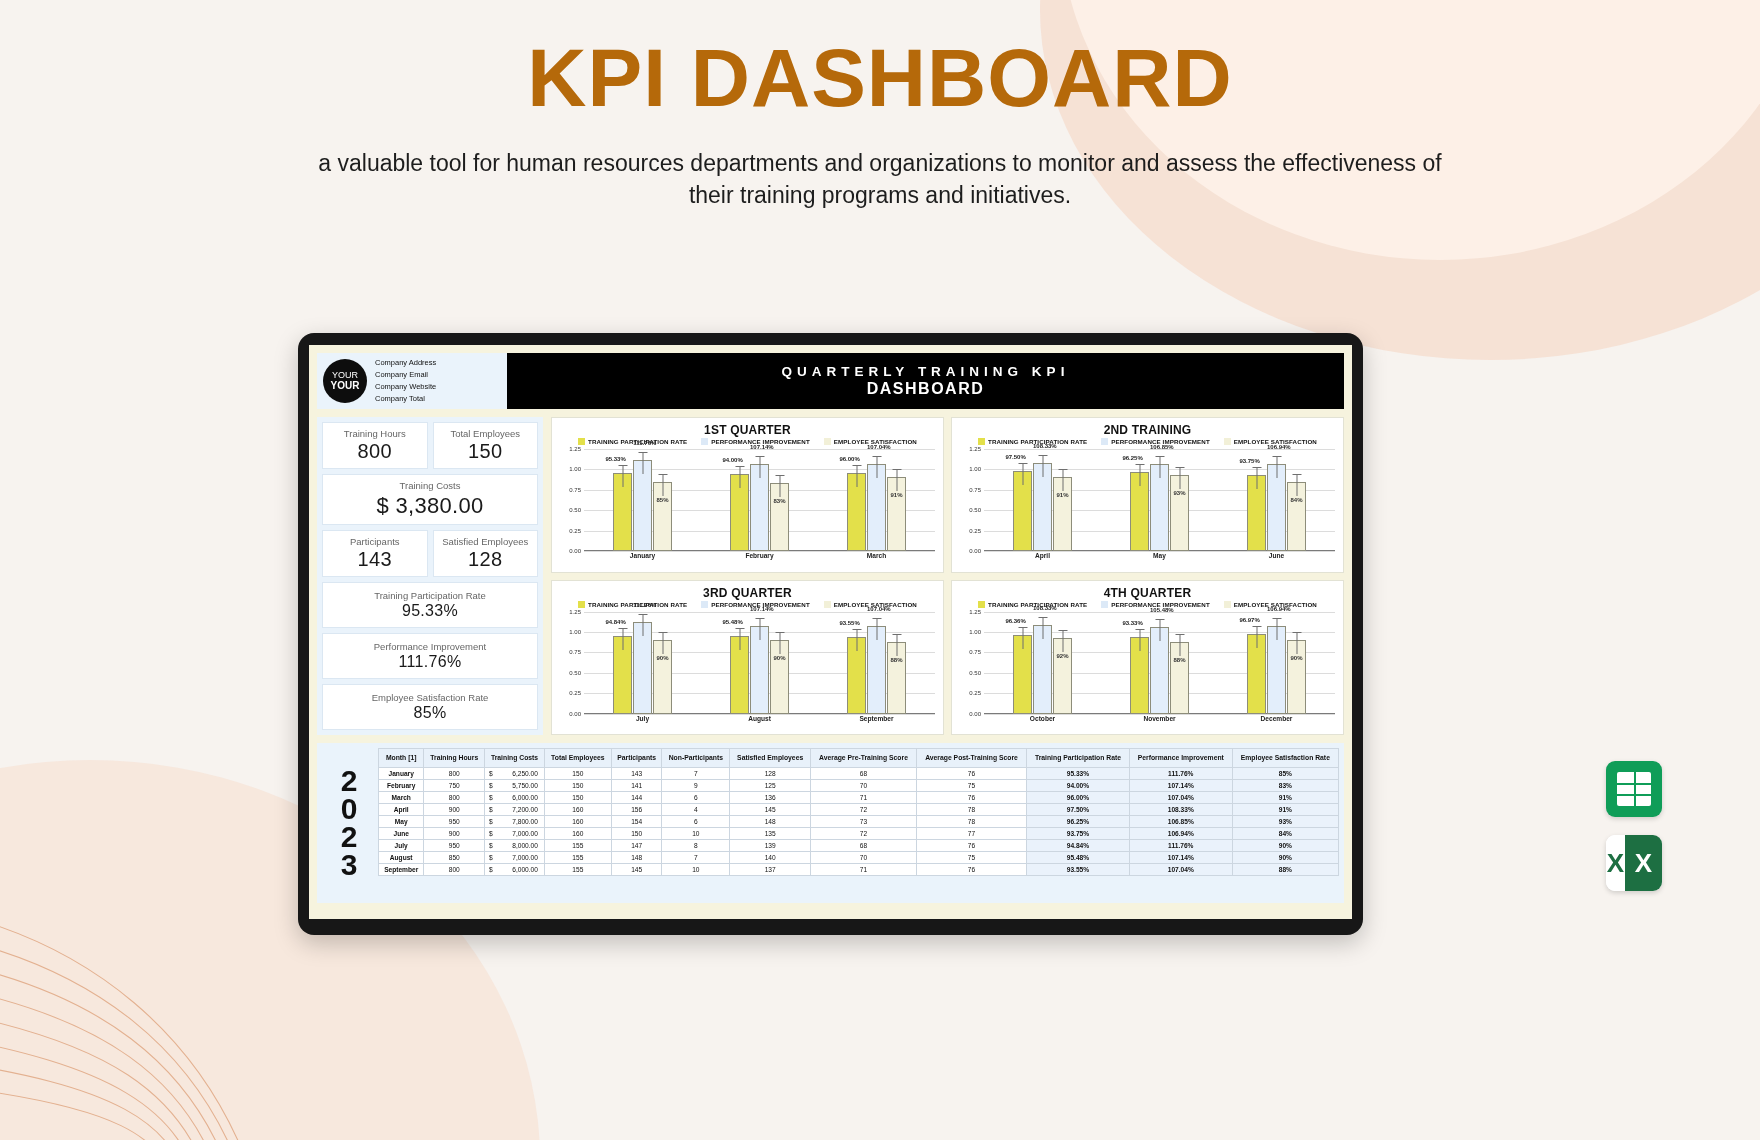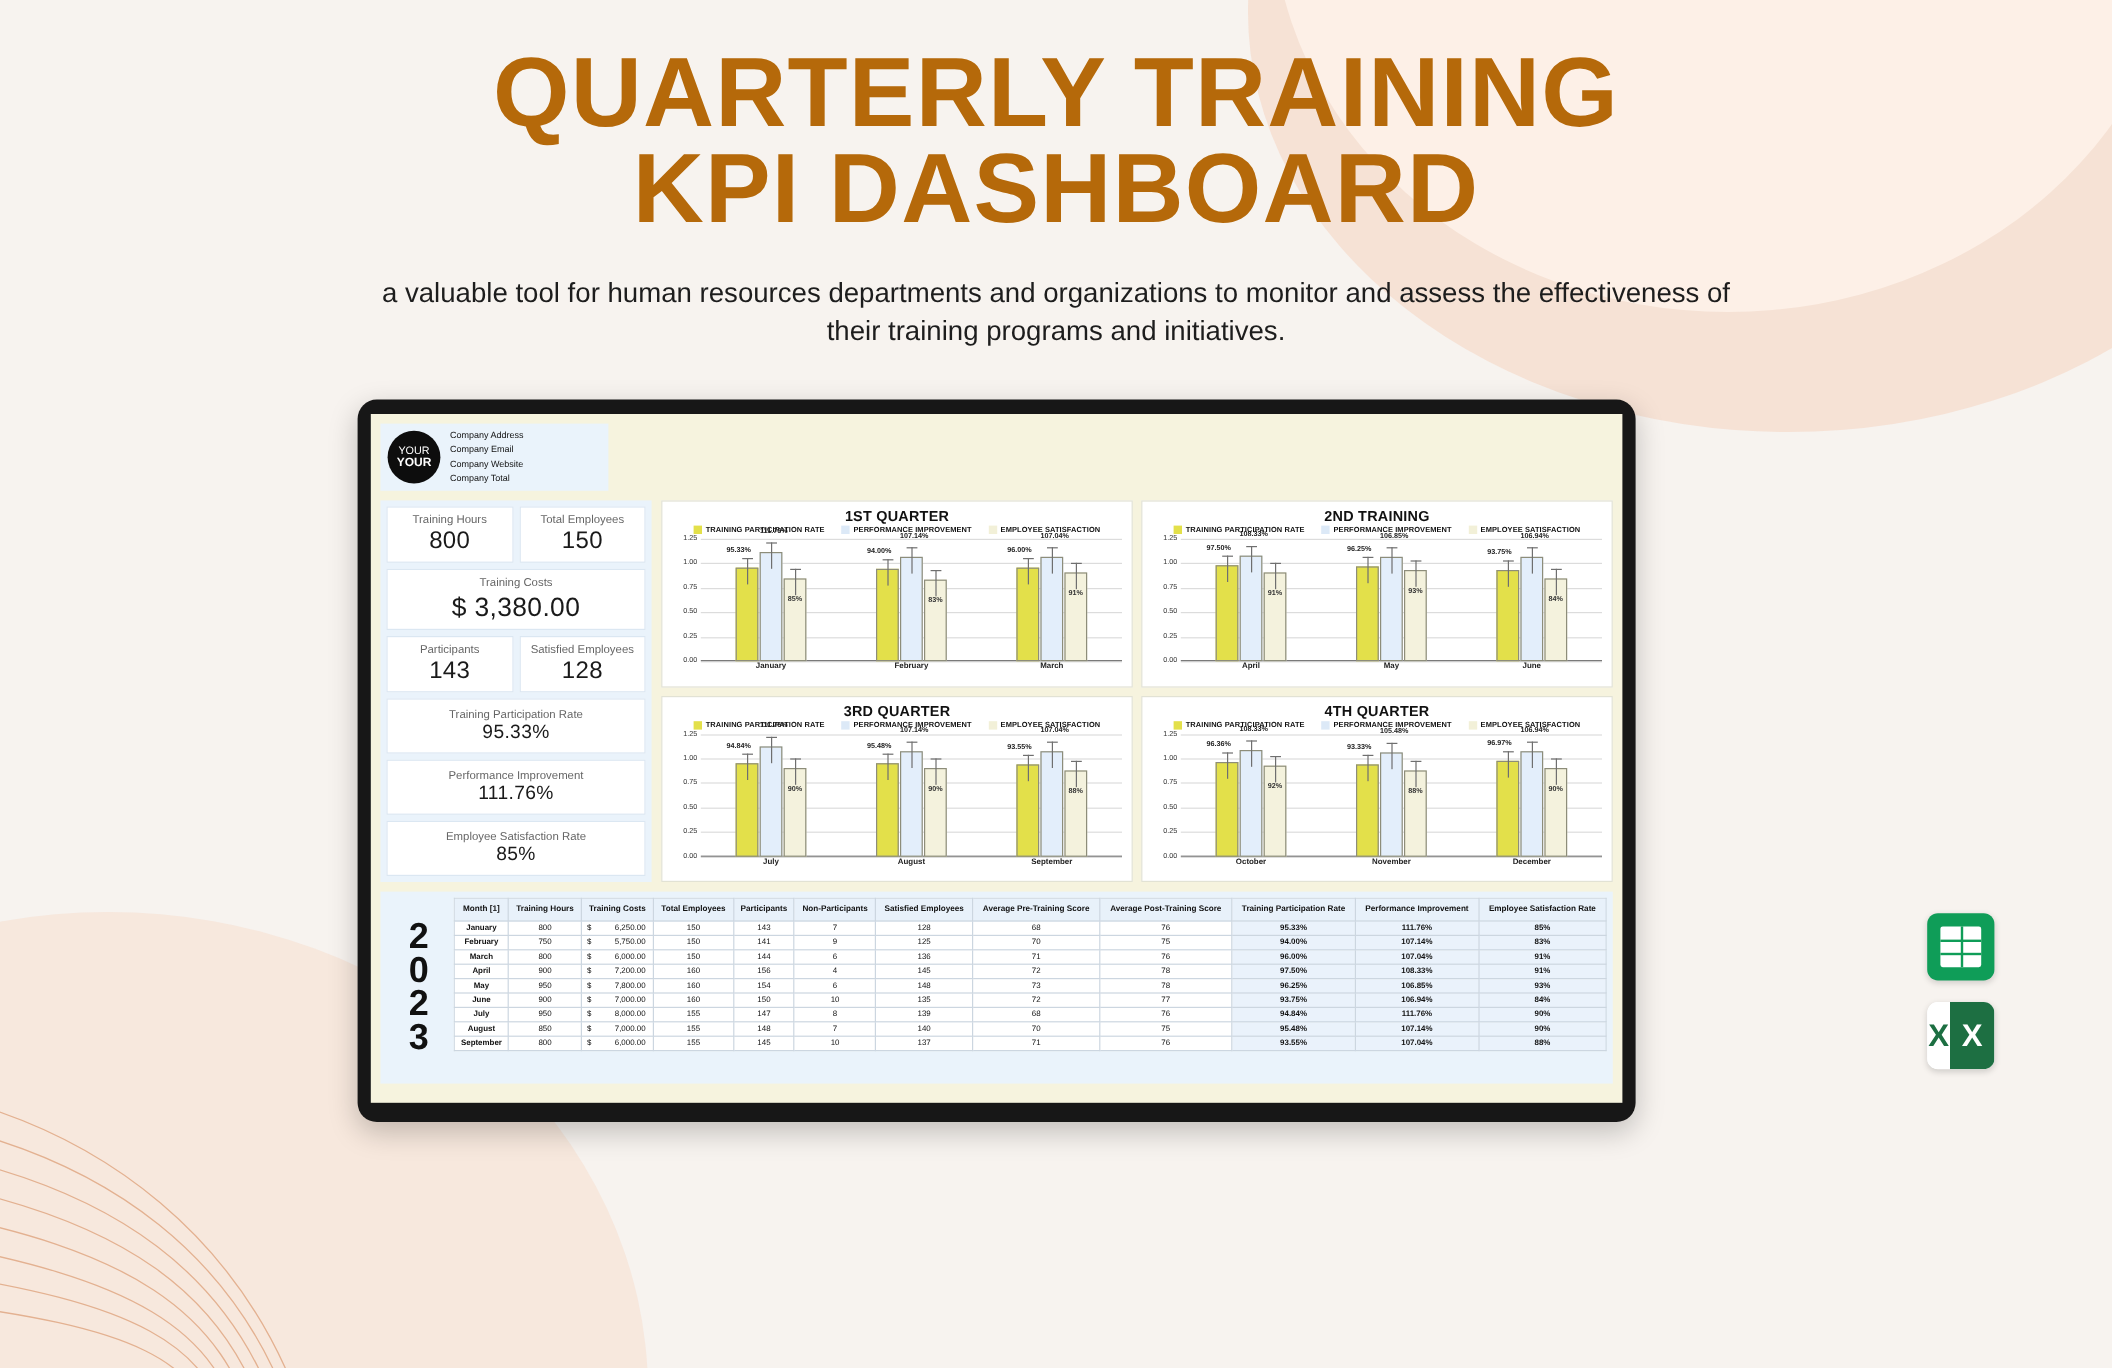--- a/index.html
+++ b/index.html
@@ -175,21 +175,20 @@
       <path d="M-20,155 C145,185 225,225 242,320"></path>
       <path d="M-20,180 C150,205 220,240 230,320"></path>
       <path d="M-20,205 C152,225 212,255 216,320"></path>
     </g>
   </svg>
 </div>
 
 <div class="page">
 
   <div class="headline">
-    <span>QUARTERLY TRAINING</span>
     <span class="l2">KPI DASHBOARD</span>
   </div>
   <div class="subhead">a valuable tool for human resources departments and organizations to monitor and assess the effectiveness of their training programs and initiatives.</div>
 
   <div class="stand"></div>
   <div class="stand-base"></div>
 
   <div class="monitor">
     <div class="bezel">
       <div class="screen">
@@ -200,20 +199,24 @@
               <div class="logo-circle">
                 <span>YOUR</span>
                 <span class="b">YOUR</span>
               </div>
               <div class="companyinfo">
                 <div>Company Address</div>
                 <div>Company Email</div>
                 <div>Company Website</div>
                 <div>Company Total</div>
               </div>
+            </div>
+            <div class="titlebar">
+              <div class="t1">QUARTERLY TRAINING KPI</div>
+              <div class="t2">DASHBOARD</div>
             </div>
           </div>
 
           <div class="body-row">
 
             <div class="kpicol">
               <div class="kpi-row2">
                 <div class="kpi small">
                   <div class="lab">Training Hours</div>
                   <div class="val">800</div>

